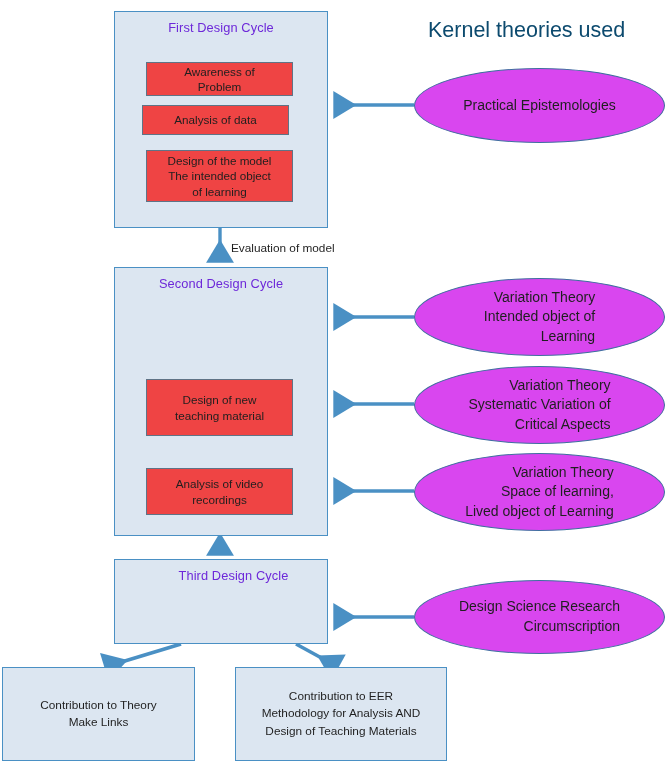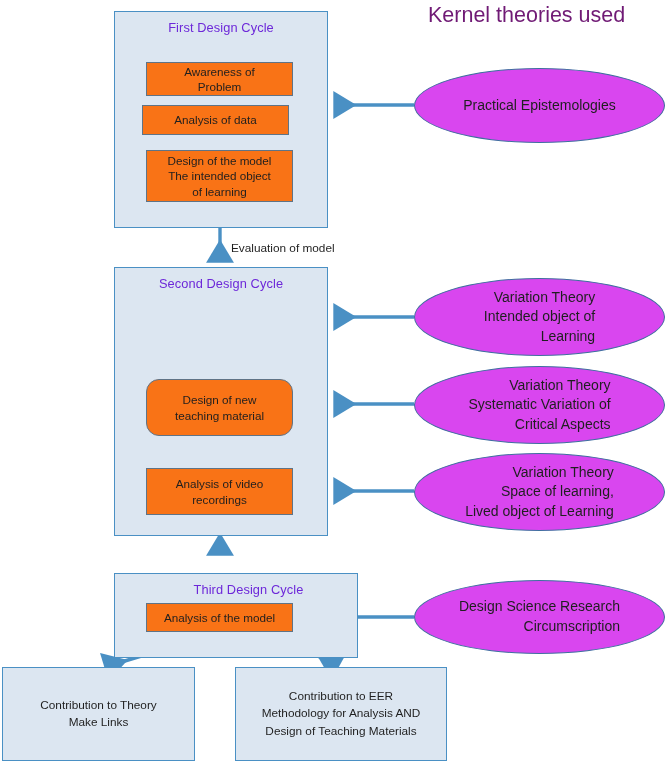--- a/index.html
+++ b/index.html
@@ -33,21 +33,21 @@
   }
   .cycle-title {
     text-align: center;
     font-size: 12.8px;
     color: #6d28d9;
     letter-spacing: .1px;
     padding-top: 8px;
   }
   .step-box {
     position: absolute;
-    background: #f97316;
+    background: #ef4444;
     border: 1.2px solid #5f7386;
     box-sizing: border-box;
     display: flex;
     align-items: center;
     justify-content: center;
     text-align: center;
     font-size: 11.7px;
     line-height: 1.32;
     color: #1f1f1f;
     padding: 2px 4px;
@@ -80,22 +80,23 @@
     font-size: 14px;
     line-height: 1.4;
     color: #1f1f1f;
     white-space: pre-line;
     box-sizing: border-box;
     padding: 4px 22px;
   }
   .heading {
     position: absolute;
     font-size: 21.5px;
-    color: #701a75;
+    color: #0c4a6e;
     white-space: nowrap;
+    margin-top: 15px;
   }
   .edge-label {
     position: absolute;
     font-size: 11.8px;
     color: #1f1f1f;
     white-space: nowrap;
   }
 </style>
 </head>
 <body>
@@ -159,29 +160,28 @@
   <div class="step-box" style="left:142px; top:105px; width:147px; height:30px;">Analysis of data</div>
   <div class="step-box" style="left:146px; top:150px; width:147px; height:52px;">Design of the model
 The intended object
 of learning</div>
 
   <div class="edge-label" style="left:231px; top:241px;">Evaluation of model</div>
 
   <div class="cycle-box" style="left:114px; top:267px; width:214px; height:269px;">
     <div class="cycle-title">Second Design Cycle</div>
   </div>
-  <div class="step-box" style="left:146px; top:379px; width:147px; height:57px;border-radius:13px;">Design of new
+  <div class="step-box" style="left:146px; top:379px; width:147px; height:57px;">Design of new
 teaching material</div>
   <div class="step-box" style="left:146px; top:468px; width:147px; height:47px;">Analysis of  video
 recordings</div>
 
-  <div class="cycle-box" style="left:114px; top:573px; width:244px; height:85px;padding-left:25px;">
+  <div class="cycle-box" style="left:114px; top:559px; width:214px; height:85px;padding-left:25px;">
     <div class="cycle-title">Third Design Cycle</div>
   </div>
-  <div class="step-box" style="left:146px; top:603px; width:147px; height:29px;">Analysis of the model</div>
 
   <div class="ellipse" style="left:414px; top:68px; width:251px; height:75px;">Practical Epistemologies</div>
   <div class="ellipse" style="left:414px; top:278px; width:251px; height:78px;">Variation Theory
 Intended object of
 Learning</div>
   <div class="ellipse" style="left:414px; top:366px; width:251px; height:78px;">Variation Theory
 Systematic Variation of
 Critical Aspects</div>
   <div class="ellipse" style="left:414px; top:453px; width:251px; height:78px;">Variation Theory
 Space of learning,

